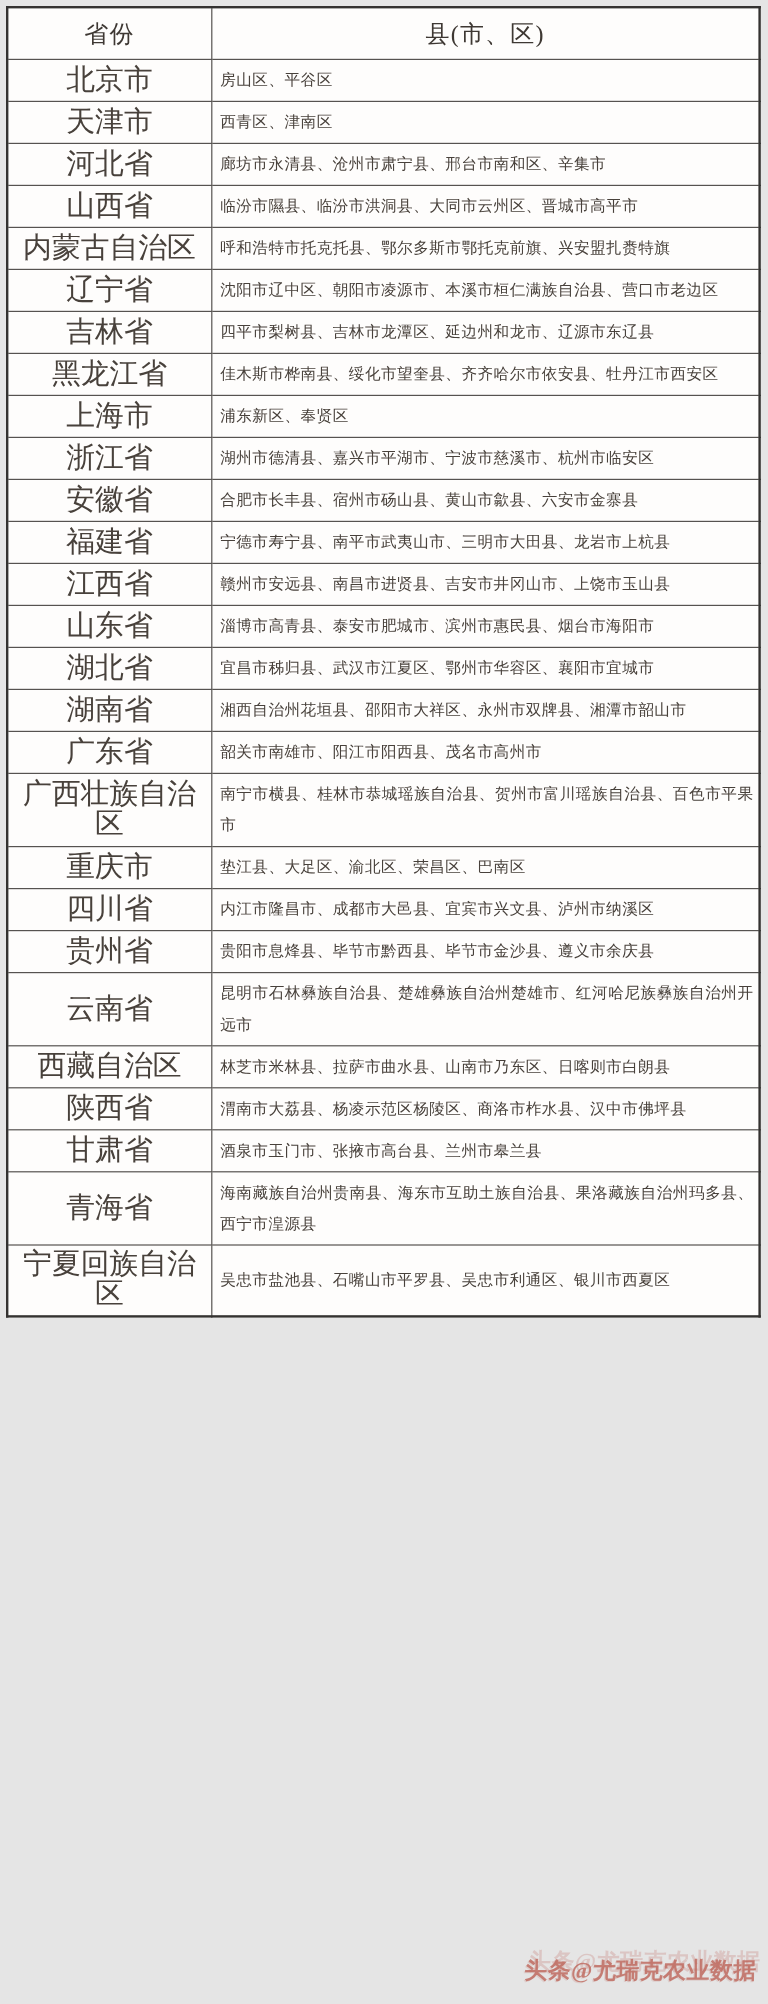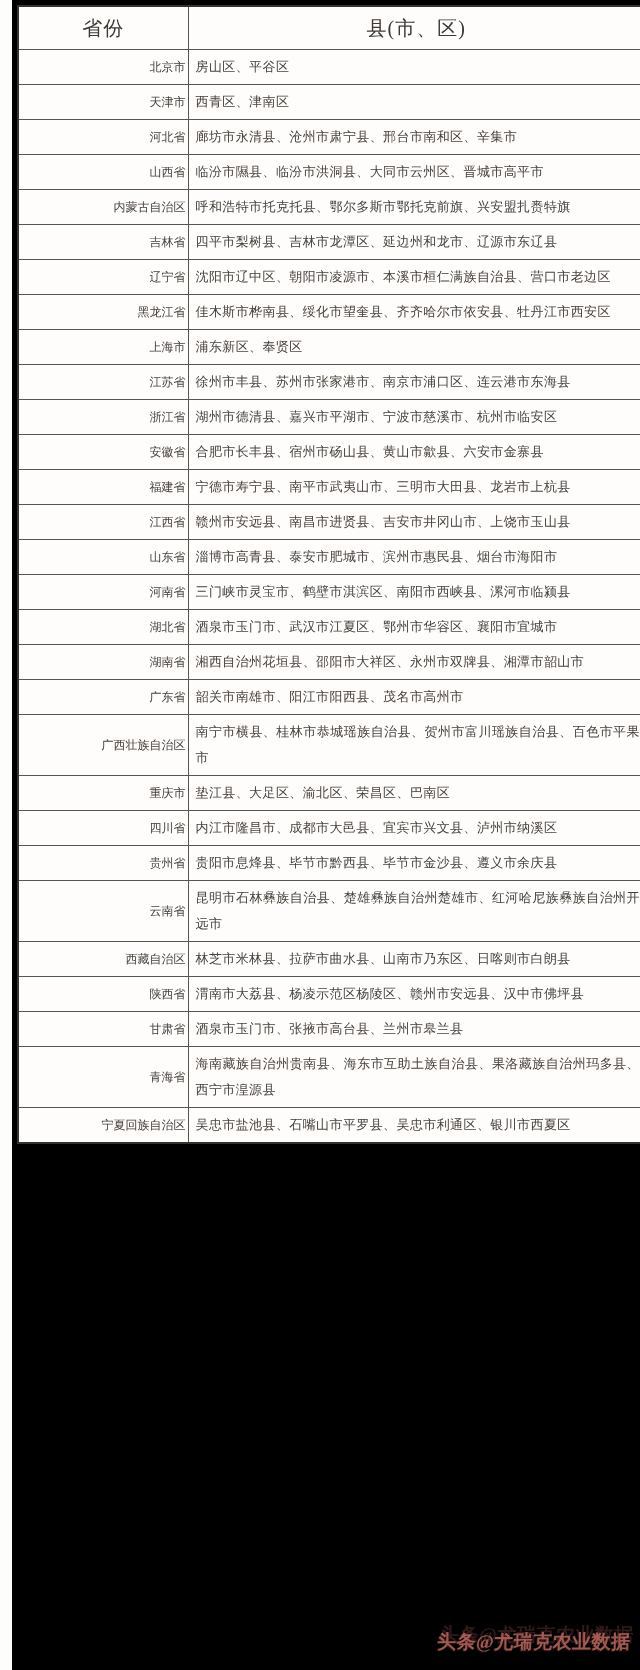--- a/index.html
+++ b/index.html
@@ -11,22 +11,21 @@
     position: relative;
     width: 640px;
     height: 1670px;
     overflow: hidden;
     font-family: "Liberation Serif", "DejaVu Serif", serif;
     color: #48413b;
   }
   .page {
     position: absolute;
     inset: 0;
-    background: #000000;
-    margin-left: 12px;
+    background: #e5e5e5;
   }
   table.main-table {
     position: absolute;
     left: 5px;
     top: 5px;
     width: 629px;
     border-collapse: collapse;
     table-layout: fixed;
     border: 2.5px solid #343230;
     background: #fefdfc;
@@ -40,22 +39,22 @@
   col.c-province { width: 170px; }
   th {
     height: 40px;
     font-size: 20px;
     font-weight: 700;
     text-align: center;
     letter-spacing: 1px;
     color: #3e3833;
   }
   td.province {
-    text-align: right;
-    font-size: 12px;
+    text-align: center;
+    font-size: 24px;
     line-height: 25px;
     padding: 4px 2px;
   }
   td.counties {
     font-size: 13px;
     line-height: 26px;
     padding: 4px 4px 4px 7px;
     text-align: justify;
     text-justify: inter-ideograph;
     letter-spacing: 0.4px;
@@ -107,66 +106,58 @@
         </tr>
         <tr class="data-row">
           <td class="province">山西省</td>
           <td class="counties">临汾市隰县、临汾市洪洞县、大同市云州区、晋城市高平市</td>
         </tr>
         <tr class="data-row">
           <td class="province">内蒙古自治区</td>
           <td class="counties">呼和浩特市托克托县、鄂尔多斯市鄂托克前旗、兴安盟扎赉特旗</td>
         </tr>
         <tr class="data-row">
+          <td class="province">辽宁省</td>
+          <td class="counties">沈阳市辽中区、朝阳市凌源市、本溪市桓仁满族自治县、营口市老边区</td>
+        </tr>
+        <tr class="data-row">
           <td class="province">吉林省</td>
           <td class="counties">四平市梨树县、吉林市龙潭区、延边州和龙市、辽源市东辽县</td>
         </tr>
         <tr class="data-row">
-          <td class="province">辽宁省</td>
-          <td class="counties">沈阳市辽中区、朝阳市凌源市、本溪市桓仁满族自治县、营口市老边区</td>
-        </tr>
-        <tr class="data-row">
           <td class="province">黑龙江省</td>
           <td class="counties">佳木斯市桦南县、绥化市望奎县、齐齐哈尔市依安县、牡丹江市西安区</td>
         </tr>
         <tr class="data-row">
           <td class="province">上海市</td>
           <td class="counties">浦东新区、奉贤区</td>
         </tr>
         <tr class="data-row">
-          <td class="province">江苏省</td>
-          <td class="counties">徐州市丰县、苏州市张家港市、南京市浦口区、连云港市东海县</td>
-        </tr>
-        <tr class="data-row">
           <td class="province">浙江省</td>
           <td class="counties">湖州市德清县、嘉兴市平湖市、宁波市慈溪市、杭州市临安区</td>
         </tr>
         <tr class="data-row">
           <td class="province">安徽省</td>
           <td class="counties">合肥市长丰县、宿州市砀山县、黄山市歙县、六安市金寨县</td>
         </tr>
         <tr class="data-row">
           <td class="province">福建省</td>
           <td class="counties">宁德市寿宁县、南平市武夷山市、三明市大田县、龙岩市上杭县</td>
         </tr>
         <tr class="data-row">
           <td class="province">江西省</td>
           <td class="counties">赣州市安远县、南昌市进贤县、吉安市井冈山市、上饶市玉山县</td>
         </tr>
         <tr class="data-row">
           <td class="province">山东省</td>
           <td class="counties">淄博市高青县、泰安市肥城市、滨州市惠民县、烟台市海阳市</td>
         </tr>
         <tr class="data-row">
-          <td class="province">河南省</td>
-          <td class="counties">三门峡市灵宝市、鹤壁市淇滨区、南阳市西峡县、漯河市临颍县</td>
-        </tr>
-        <tr class="data-row">
           <td class="province">湖北省</td>
-          <td class="counties">酒泉市玉门市、武汉市江夏区、鄂州市华容区、襄阳市宜城市</td>
+          <td class="counties">宜昌市秭归县、武汉市江夏区、鄂州市华容区、襄阳市宜城市</td>
         </tr>
         <tr class="data-row">
           <td class="province">湖南省</td>
           <td class="counties">湘西自治州花垣县、邵阳市大祥区、永州市双牌县、湘潭市韶山市</td>
         </tr>
         <tr class="data-row">
           <td class="province">广东省</td>
           <td class="counties">韶关市南雄市、阳江市阳西县、茂名市高州市</td>
         </tr>
         <tr class="data-row">
@@ -188,21 +179,21 @@
         <tr class="data-row">
           <td class="province">云南省</td>
           <td class="counties">昆明市石林彝族自治县、楚雄彝族自治州楚雄市、红河哈尼族彝族自治州开远市</td>
         </tr>
         <tr class="data-row">
           <td class="province">西藏自治区</td>
           <td class="counties">林芝市米林县、拉萨市曲水县、山南市乃东区、日喀则市白朗县</td>
         </tr>
         <tr class="data-row">
           <td class="province">陕西省</td>
-          <td class="counties">渭南市大荔县、杨凌示范区杨陵区、赣州市安远县、汉中市佛坪县</td>
+          <td class="counties">渭南市大荔县、杨凌示范区杨陵区、商洛市柞水县、汉中市佛坪县</td>
         </tr>
         <tr class="data-row">
           <td class="province">甘肃省</td>
           <td class="counties">酒泉市玉门市、张掖市高台县、兰州市皋兰县</td>
         </tr>
         <tr class="data-row">
           <td class="province">青海省</td>
           <td class="counties">海南藏族自治州贵南县、海东市互助土族自治县、果洛藏族自治州玛多县、西宁市湟源县</td>
         </tr>
         <tr class="data-row">

